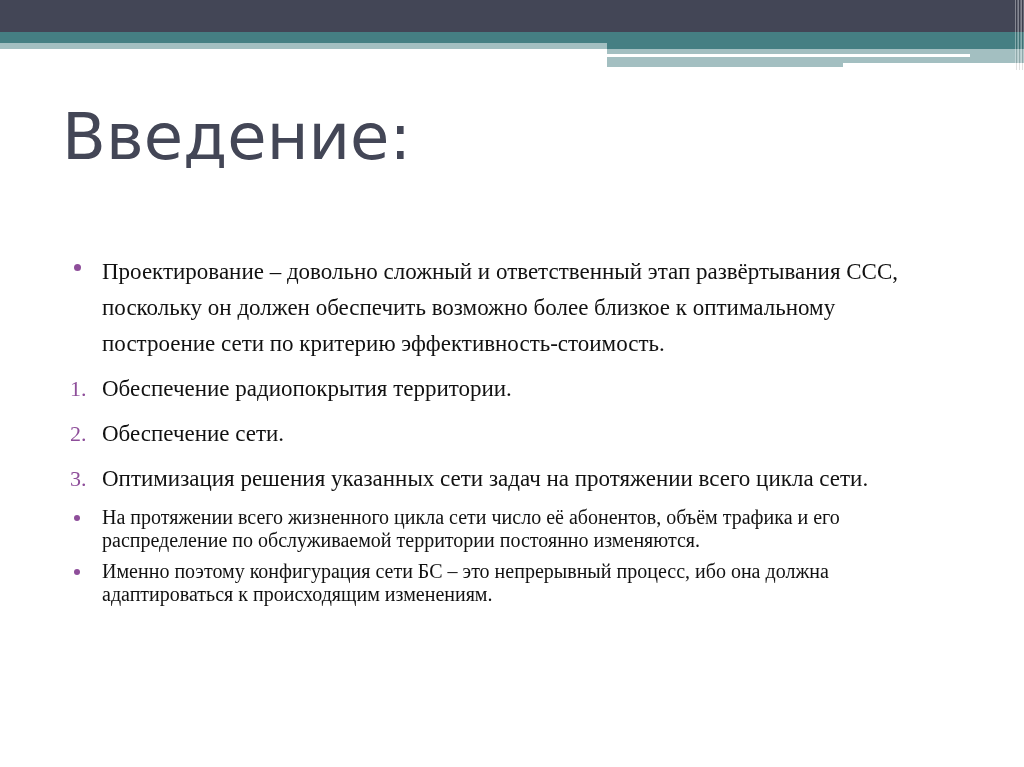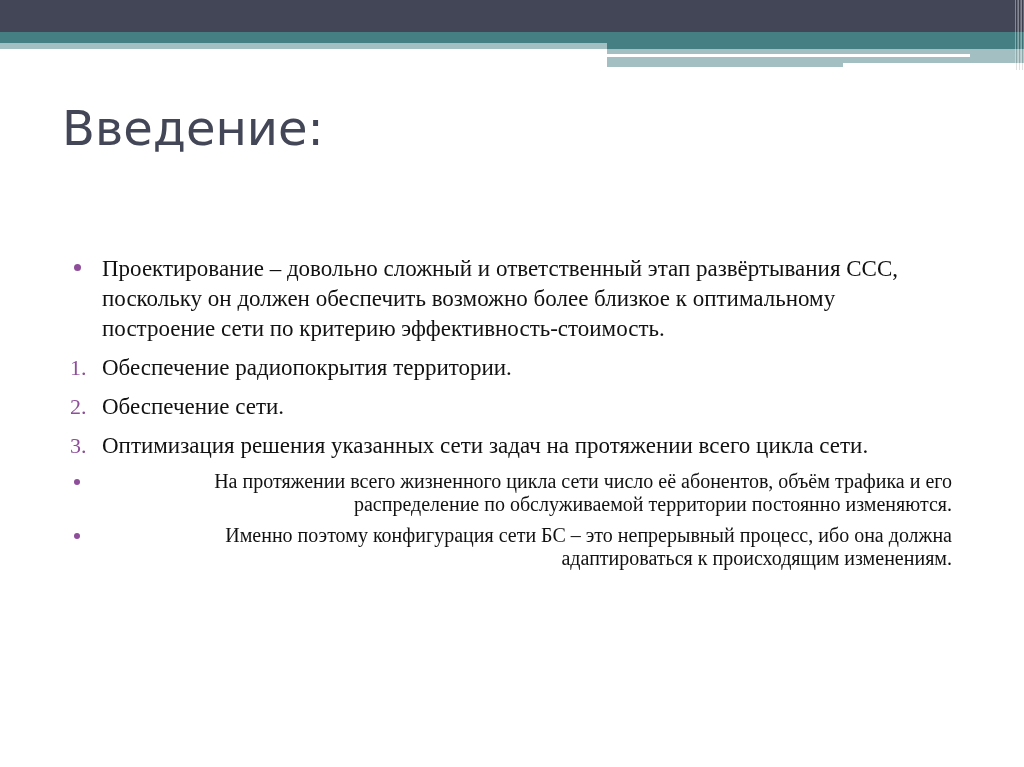--- a/index.html
+++ b/index.html
@@ -16,34 +16,34 @@
     .pale-r1 { left: 607px; top: 49px; width: 417px; height: 5px; background: #a3bfc1; }
     .white-line { left: 607px; top: 54px; width: 363px; height: 3px; background: #ffffff; }
     .pale-r2 { left: 970px; top: 54px; width: 54px; height: 3px; background: #a3bfc1; }
     .pale-r3 { left: 607px; top: 57px; width: 417px; height: 6px; background: #a3bfc1; }
     .pale-r4 { left: 607px; top: 63px; width: 236px; height: 4px; background: #a3bfc1; }
     .stripes { position: absolute; left: 1015px; top: 0; width: 9px; height: 70px;
       background: repeating-linear-gradient(90deg, rgba(255,255,255,0.35) 0 1px, rgba(0,0,0,0.12) 1px 2px, rgba(255,255,255,0.2) 2px 3px); }
 
     .title {
       position: absolute; left: 62px; top: 100px;
-      font-family: "DejaVu Sans", sans-serif; font-size: 48px; color: #434656;
+      font-family: "DejaVu Sans", sans-serif; font-size: 64px; color: #434656;
       letter-spacing: 0px; margin: 0; font-weight: normal;
     }
     .content {
       position: absolute; left: 72px; top: 254px; width: 880px;
       font-family: "Liberation Serif", serif; color: #111111;
     }
     .item { position: relative; padding-left: 30px; }
     .marker { position: absolute; left: 0; color: #8e4e9a; }
     .bullet-dot { position: absolute; left: 2px; width: 7px; height: 7px; border-radius: 50%; background: #8e4e9a; }
-    .big { font-size: 23px; line-height: 30px; margin-bottom: 9px; }
+    .big { font-size: 23px; line-height: 36px; margin-bottom: 9px; }
     .big .bullet-dot { top: 10px; }
     .big .num { font-size: 22px; top: 0; left: -2px; }
-    .small { font-size: 20px; line-height: 23px; margin-bottom: 8px; text-align: right; }
+    .small { font-size: 20px; line-height: 23px; margin-bottom: 8px; }
     .small .bullet-dot { top: 9px; width: 6px; height: 6px; }
     .txt { display: block; }
   </style>
 </head>
 <body>
 
 <div class="hdr">
   <div class="band dark"></div>
   <div class="band teal-left"></div>
   <div class="band teal-right"></div>

